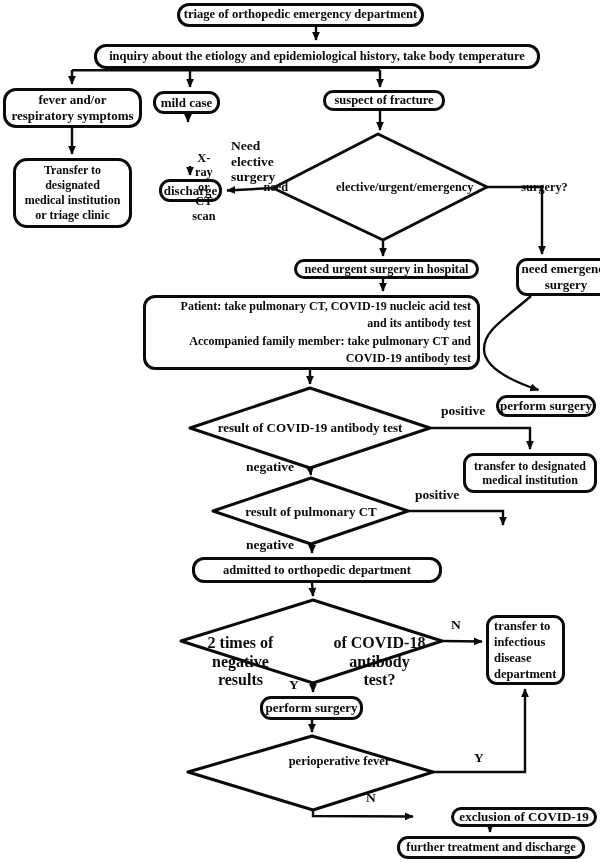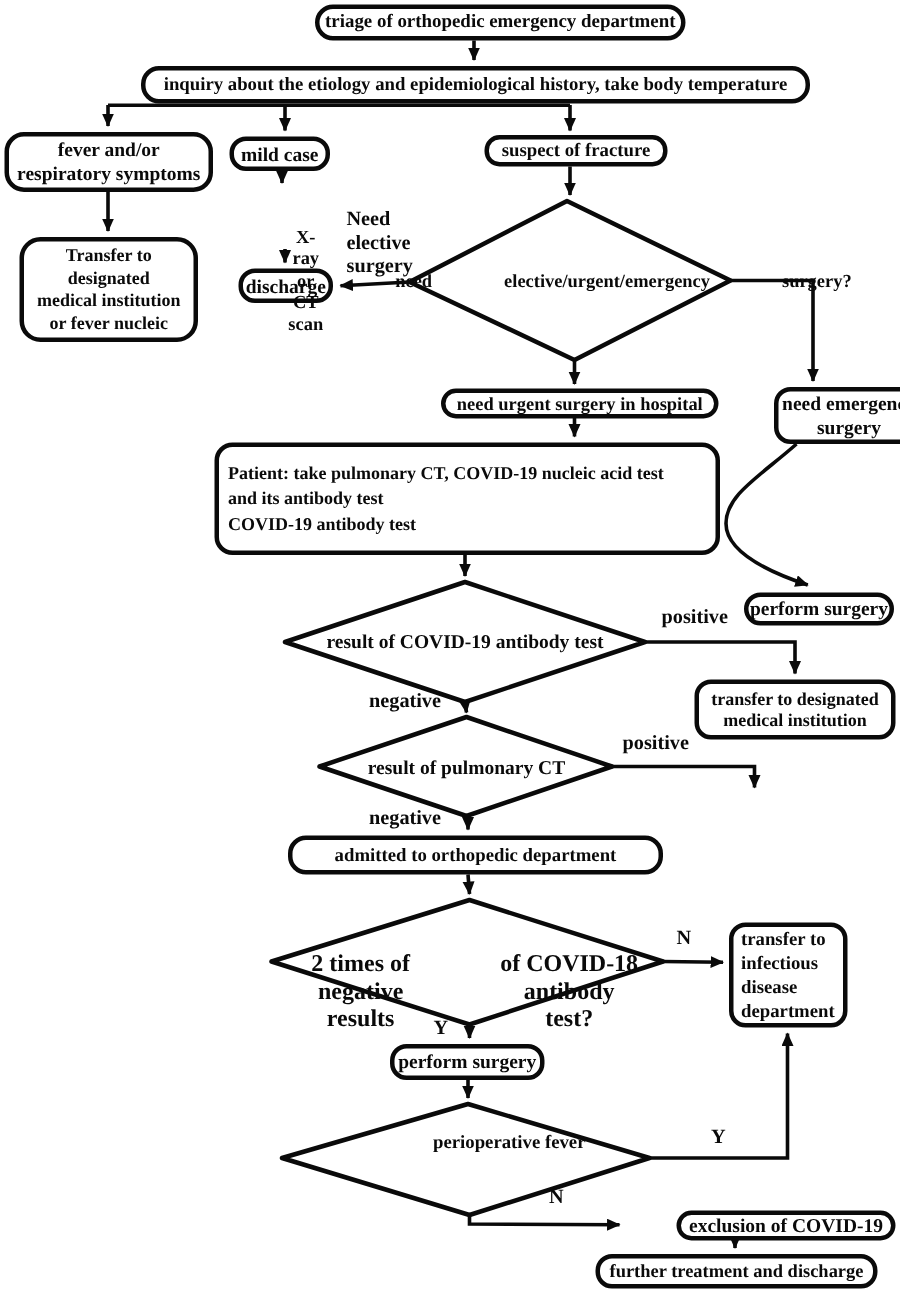--- a/index.html
+++ b/index.html
@@ -60,53 +60,54 @@
     </g>
     <g fill="#ffffff" stroke="#0a0a0a" stroke-width="3" stroke-linejoin="round">
       <polygon points="378,134 487,187 383,240 273,188"></polygon>
       <polygon points="310,388 430,428 310,468 190,428"></polygon>
       <polygon points="311,478 408,511 311,544 213,511"></polygon>
       <polygon points="313,600 442,641 313,683 181,641"></polygon>
       <polygon points="312,736 433,772 313,810 188,772"></polygon>
     </g>
   </svg>
 
-  <div class="node" style="left:210px;top:3px;width:247px;height:24px;font-size:12.6px;border-radius:12px;">triage of orthopedic emergency department</div>
+  <div class="node" style="left:177px;top:3px;width:247px;height:24px;font-size:12.6px;border-radius:12px;">triage of orthopedic emergency department</div>
 
   <div class="node" style="left:94px;top:44px;width:446px;height:25px;font-size:12.5px;border-radius:12px;">inquiry about the etiology and epidemiological history, take body temperature</div>
 
   <div class="node" style="left:3px;top:88px;width:139px;height:40px;border-radius:13px;">
     <div>fever and/or</div>
     <div>respiratory symptoms</div>
   </div>
 
   <div class="node" style="left:153px;top:91px;width:67px;height:23px;border-radius:11px;">mild case</div>
 
   <div class="node" style="left:323px;top:90px;width:122px;height:21px;border-radius:10px;font-size:12.5px;">suspect of fracture</div>
 
   <div class="node" style="left:13px;top:158px;width:119px;height:70px;border-radius:14px;font-size:12px;line-height:1.27;">
     <div>Transfer to</div>
     <div>designated</div>
     <div>medical institution</div>
-    <div>or fever nucleic</div>
+    <div>or triage clinic</div>
   </div>
 
 
   <div class="node" style="left:159px;top:179px;width:63px;height:23px;border-radius:11px;">discharge</div>
 
   <div class="node" style="left:294px;top:259px;width:185px;height:20px;border-radius:10px;font-size:12.3px;">need urgent surgery in hospital</div>
 
   <div class="node" style="left:493px;top:258px;width:100px;height:38px;border-radius:11px;margin-left:23px;">
     <div>need emergency</div>
     <div>surgery</div>
   </div>
 
-  <div class="node" style="left:143px;top:295px;width:337px;height:75px;border-radius:12px;font-size:12px;line-height:1.42;align-items:flex-start;text-align:left;padding:2px 6px;">
+  <div class="node" style="left:143px;top:295px;width:337px;height:75px;border-radius:12px;font-size:12px;line-height:1.42;align-items:flex-end;text-align:left;padding:2px 6px;">
     <div>Patient: take pulmonary CT, COVID-19 nucleic acid test</div>
     <div>and its antibody test</div>
+    <div>Accompanied family member: take pulmonary CT and</div>
     <div>COVID-19 antibody test</div>
   </div>
 
   <div class="node" style="left:496px;top:395px;width:100px;height:22px;border-radius:11px;">perform surgery</div>
 
   <div class="node" style="left:463px;top:453px;width:134px;height:40px;border-radius:11px;font-size:12px;">
     <div>transfer to designated</div>
     <div>medical institution</div>
   </div>
 

